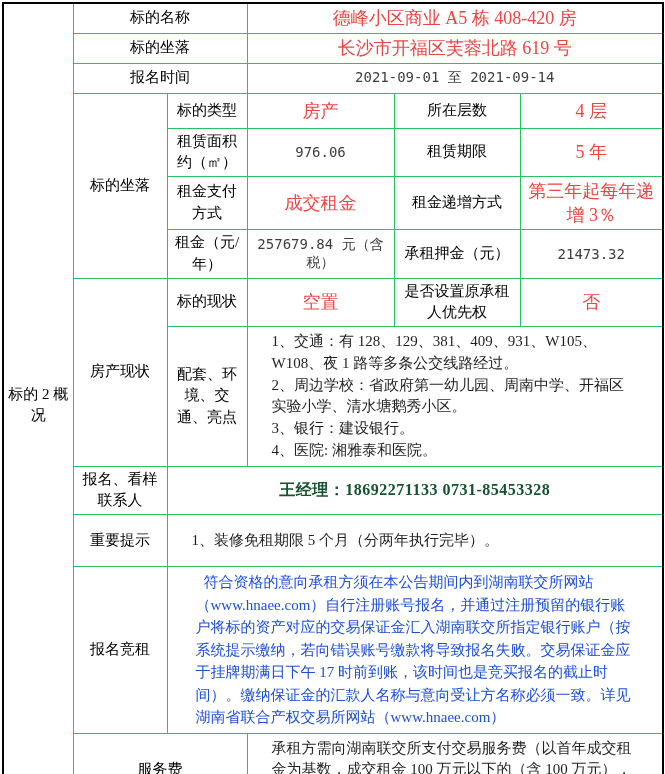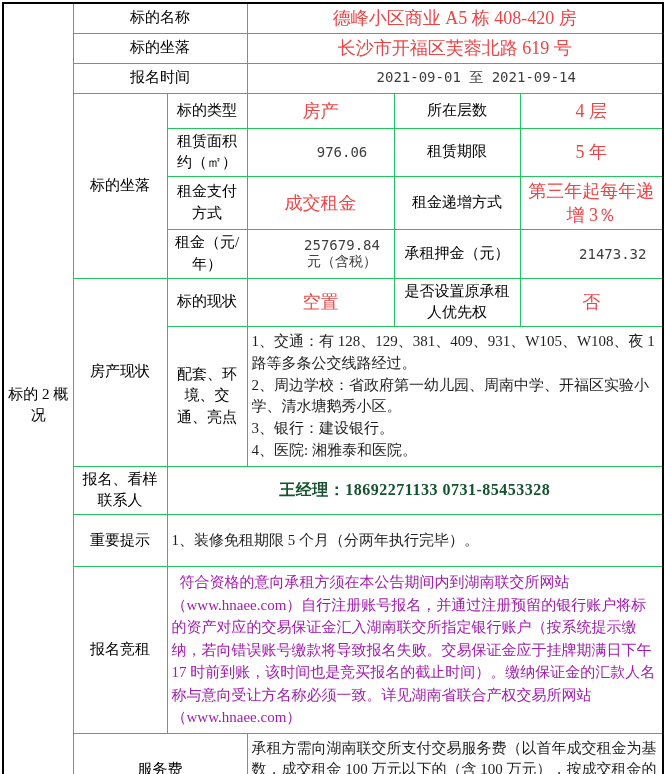--- a/index.html
+++ b/index.html
@@ -38,33 +38,32 @@
     line-height: 1.45;
   }
   td.val {
     color: #ef4444;
     font-size: 18px;
   }
   td.val-num {
     color: #3d3d3d;
     font-family: "DejaVu Sans Mono", monospace;
     font-size: 14px;
-    padding-left: 47px;
   }
   td.para {
     text-align: left;
     color: #1f1f1f;
     line-height: 1.45;
-    padding: 4px 4px;
+    padding: 4px 24px;
   }
   td.para-indent {
     text-align: left;
-    color: #a21caf;
+    color: #1d4ed8;
     line-height: 1.5;
-    padding: 4px 4px;
+    padding: 4px 28px;
     text-indent: 8px;
   }
   td.contact {
     font-weight: bold;
     font-size: 16px;
     color: #14532d;
     letter-spacing: 0.5px;
   }
   .feature-line { margin: 0; }
 </style>

